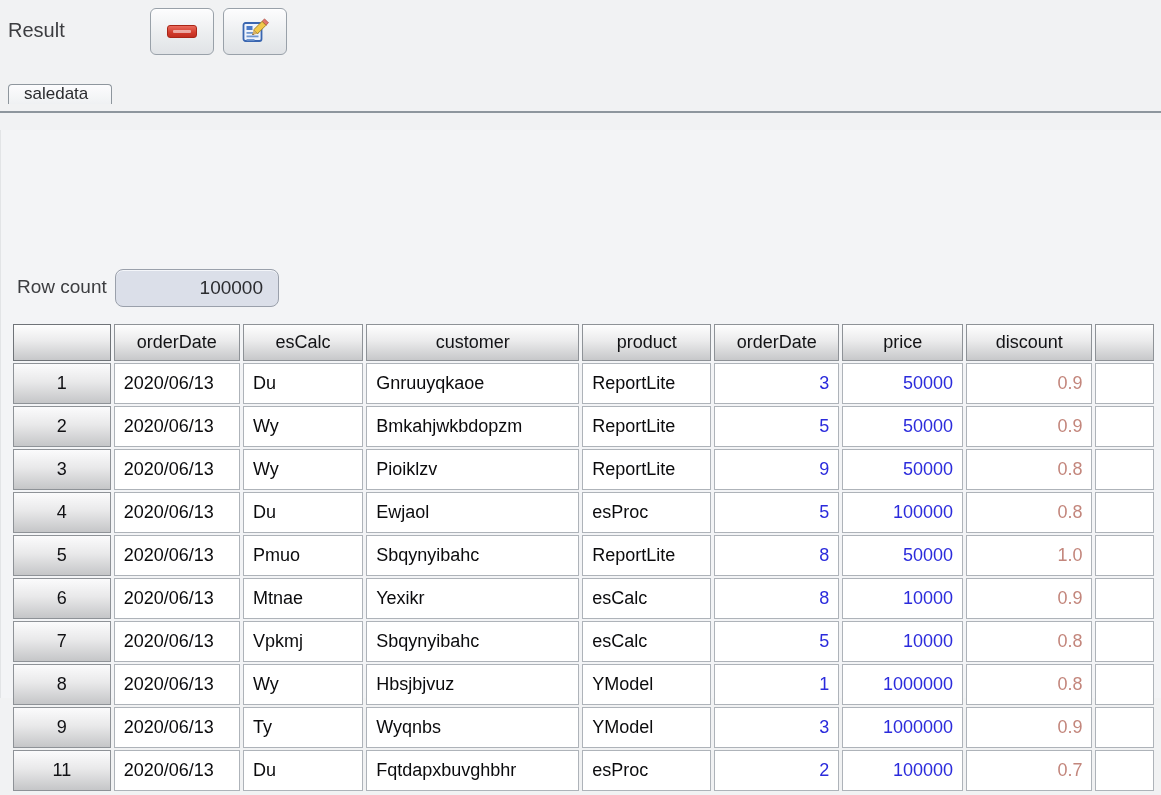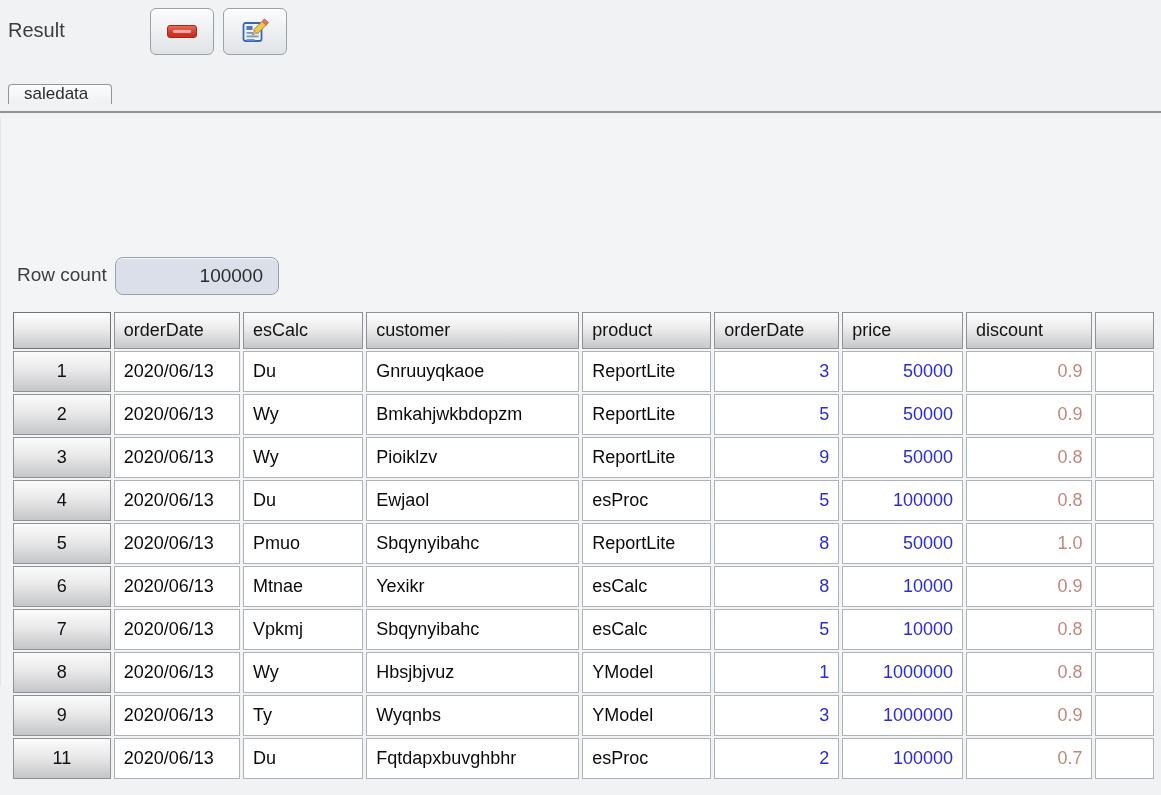--- a/index.html
+++ b/index.html
@@ -32,39 +32,39 @@
   .tab-strip { position:absolute; top:84px; left:0; width:1161px; height:29px; }
   .tab {
     position:absolute; left:8px; top:0; height:20px; min-width:104px;
     background:linear-gradient(180deg,#fcfcfd,#eff1f3);
     border:1px solid #8e969d; border-bottom:none; border-radius:4px 4px 0 0;
     display:flex; align-items:flex-end; padding:0 16px 0 15px;
     font-size:17px; color:#2b2c2f;
   }
   .tab-underline { position:absolute; top:27px; left:0; width:1161px; height:2px; background:#8e969d; }
   
-  .panel { position:absolute; top:118px; left:0; width:1161px; height:568px; background:#f3f4f6; border-left:1px solid #e2e4e6; }
+  .panel { position:absolute; top:130px; left:0; width:1161px; height:568px; background:#f3f4f6; border-left:1px solid #e2e4e6; }
   .rowcount-label { position:absolute; left:16px; top:146px; font-size:19px; color:#3c3d40; }
   .rowcount-box {
     position:absolute; left:114px; top:139px; width:164px; height:38px;
     background:#dbdfe9; border:1px solid #9fa; border:1px solid #9aa0ab; border-radius:8px;
     box-shadow: inset 0 1px 0 #f4f6fa;
     font-size:19px; color:#2b2c30; text-align:right; line-height:36px; padding-right:15px;
   }
   
   .grid-wrap { position:absolute; left:9px; top:192px; width:1147px; height:603px; overflow:hidden; }
   table.grid { border-collapse:separate; border-spacing:3px 2px; table-layout:fixed; }
   .grid th, .grid td {
     border:1px solid #aeb3b9; height:41px; padding:0 9px;
     font-size:18px; font-weight:normal; white-space:nowrap; overflow:hidden;
   }
   .grid th {
     height:37px; border-color:#8e9297;
     background:linear-gradient(180deg,#fefefe 0%, #ebebec 45%, #c7c8ca 100%);
-    color:#131316; text-align:left;
+    color:#131316; text-align:center;
   }
   .grid th.corner { border-color:#6f7378; }
   .grid td { background:#ffffff; color:#0b0b0d; text-align:left; }
   .grid td.rownum {
     border-color:#8e9297; text-align:center; color:#111114;
     background:linear-gradient(180deg,#fbfbfc 0%, #e9e9ea 45%, #c5c6c8 100%);
   }
   .grid td.num { text-align:right; color:#2b2bdc; }
   .grid td.discount { text-align:right; color:#c3867c; }
   .grid td.sliver { background:#ffffff; }

